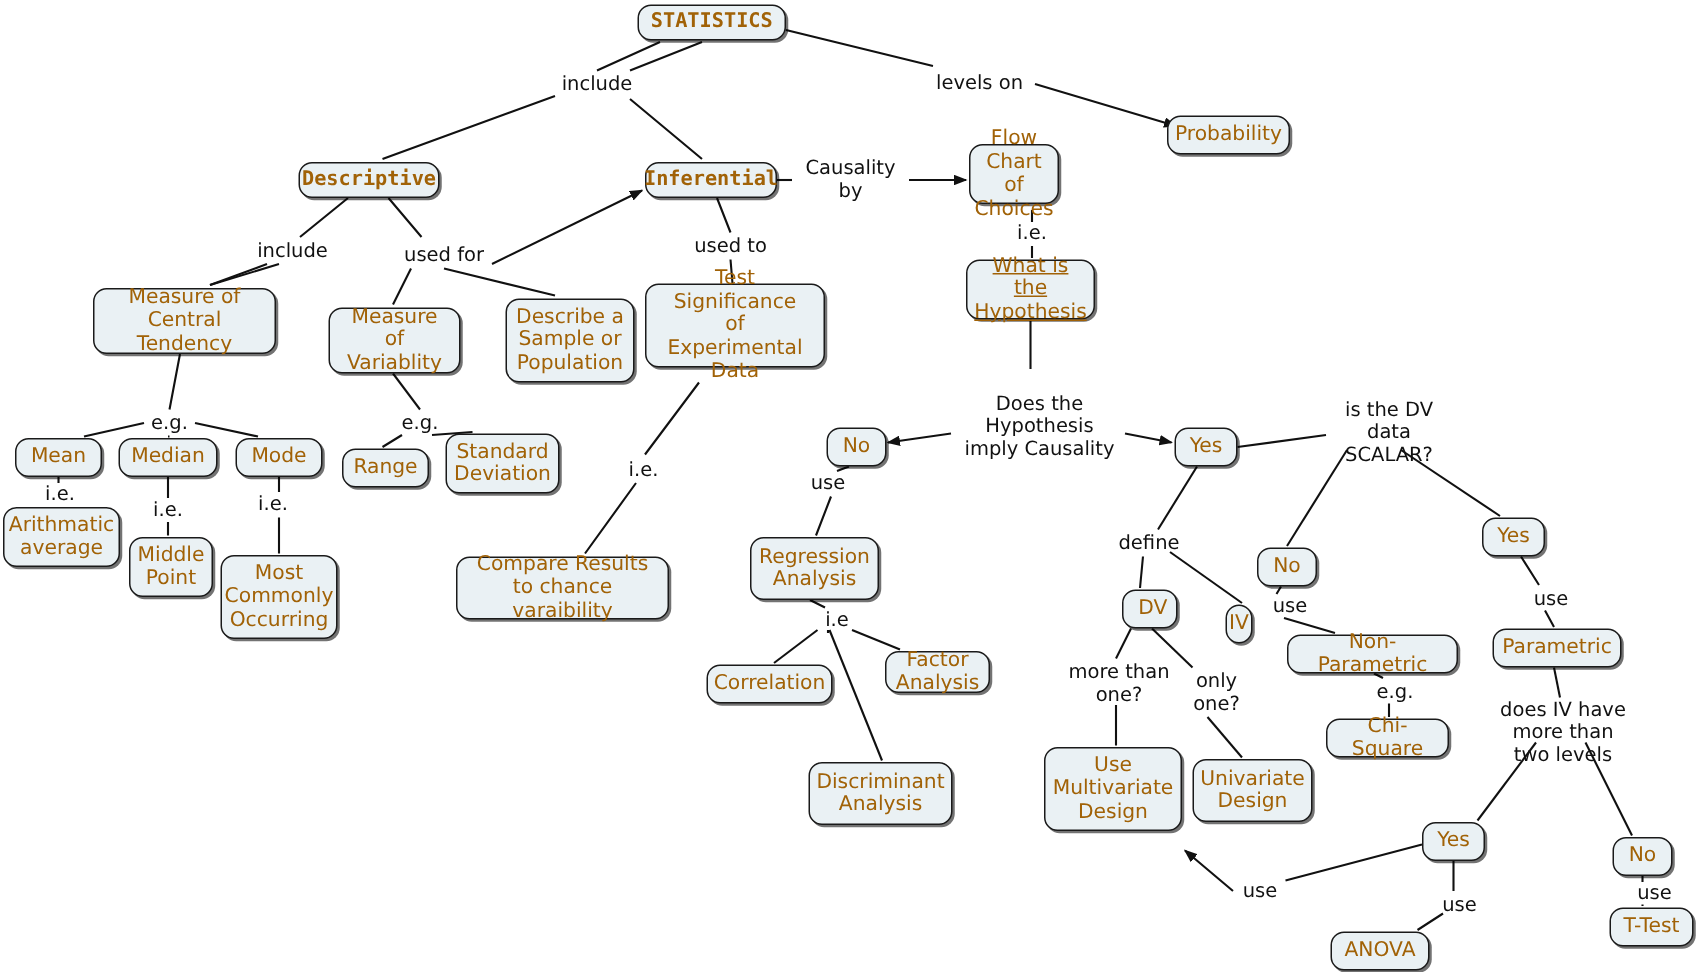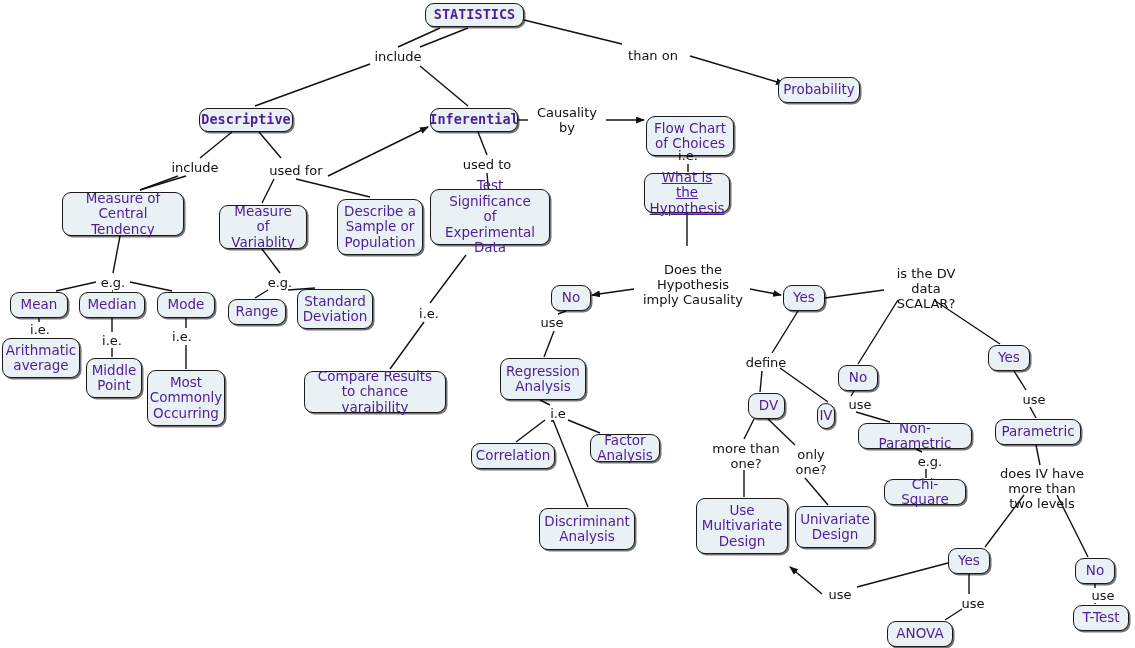--- a/index.html
+++ b/index.html
@@ -25,21 +25,21 @@
   .node {
     position: absolute;
     box-sizing: border-box;
     background: #eaf1f4;
     border: 1.4px solid #1a1a1a;
     border-radius: 9px;
     display: flex;
     align-items: center;
     justify-content: center;
     text-align: center;
-    color: #4c1d95;
+    color: #a16207;
     font-size: 13.5px;
     line-height: 15.5px;
     padding: 2px 6px;
     box-shadow: 1.5px 1.5px 0px rgba(0,0,0,0.55);
     white-space: pre-line;
   }
   .node.emph {
     font-family: "DejaVu Sans Mono", monospace;
     font-weight: bold;
     font-size: 13.5px;
@@ -118,21 +118,21 @@
         <path d="M 969 574 L 969 594 M 962 609 L 945 620"></path>
         <path d="M 1095 584 L 1095 588 M 1095 603 L 1095 604"></path>
       </g>
   </svg>
 
   <div id="node-layer">
       <div class="node emph" style="left: 425px; top: 3px; width: 99px; height: 24px;">STATISTICS</div>
       <div class="node" style="left: 778px; top: 77px; width: 82px; height: 26px;">Probability</div>
       <div class="node emph" style="left: 199px; top: 108px; width: 94px; height: 24px;">Descriptive</div>
       <div class="node emph" style="left: 430px; top: 108px; width: 88px; height: 24px;">Inferential</div>
-      <div class="node" style="left: 646px; top: 116px; width: 88px; height: 40px;">Flow Chart
+      <div class="node" style="left: 646px; top: 96px; width: 60px; height: 40px;">Flow Chart
 of Choices</div>
       <div class="node" style="left: 644px; top: 173px; width: 86px; height: 40px; text-decoration: underline;">What is the
 Hypothesis</div>
       <div class="node" style="left: 62px; top: 192px; width: 122px; height: 44px;">Measure of
 Central Tendency</div>
       <div class="node" style="left: 219px; top: 205px; width: 88px; height: 44px;">Measure of
 Variablity</div>
       <div class="node" style="left: 337px; top: 199px; width: 86px; height: 56px;">Describe a
 Sample or
 Population</div>
@@ -175,21 +175,21 @@
 Design</div>
       <div class="node" style="left: 539px; top: 508px; width: 96px; height: 42px;">Discriminant
 Analysis</div>
       <div class="node" style="left: 948px; top: 548px; width: 42px; height: 26px;">Yes</div>
       <div class="node" style="left: 1075px; top: 558px; width: 40px; height: 26px;">No</div>
       <div class="node" style="left: 1073px; top: 605px; width: 56px; height: 26px;">T-Test</div>
       <div class="node" style="left: 887px; top: 621px; width: 66px; height: 26px;">ANOVA</div>
     </div>
   <div id="label-layer">
       <div class="linklabel" style="left: 368px; top: 49px; width: 60px;">include</div>
-      <div class="linklabel" style="left: 618px; top: 48px; width: 70px;">than on</div>
+      <div class="linklabel" style="left: 618px; top: 48px; width: 70px;">levels on</div>
       <div class="linklabel" style="left: 528px; top: 105px; width: 78px;">Causality
 by</div>
       <div class="linklabel" style="left: 165px; top: 160px; width: 60px;">include</div>
       <div class="linklabel" style="left: 264px; top: 163px; width: 64px;">used for</div>
       <div class="linklabel" style="left: 456px; top: 157px; width: 62px;">used to</div>
       <div class="linklabel" style="left: 673px; top: 148px; width: 30px;">i.e.</div>
       <div class="linklabel" style="left: 96px; top: 275px; width: 34px;">e.g.</div>
       <div class="linklabel" style="left: 263px; top: 275px; width: 34px;">e.g.</div>
       <div class="linklabel" style="left: 638px; top: 262px; width: 110px;">Does the
 Hypothesis

